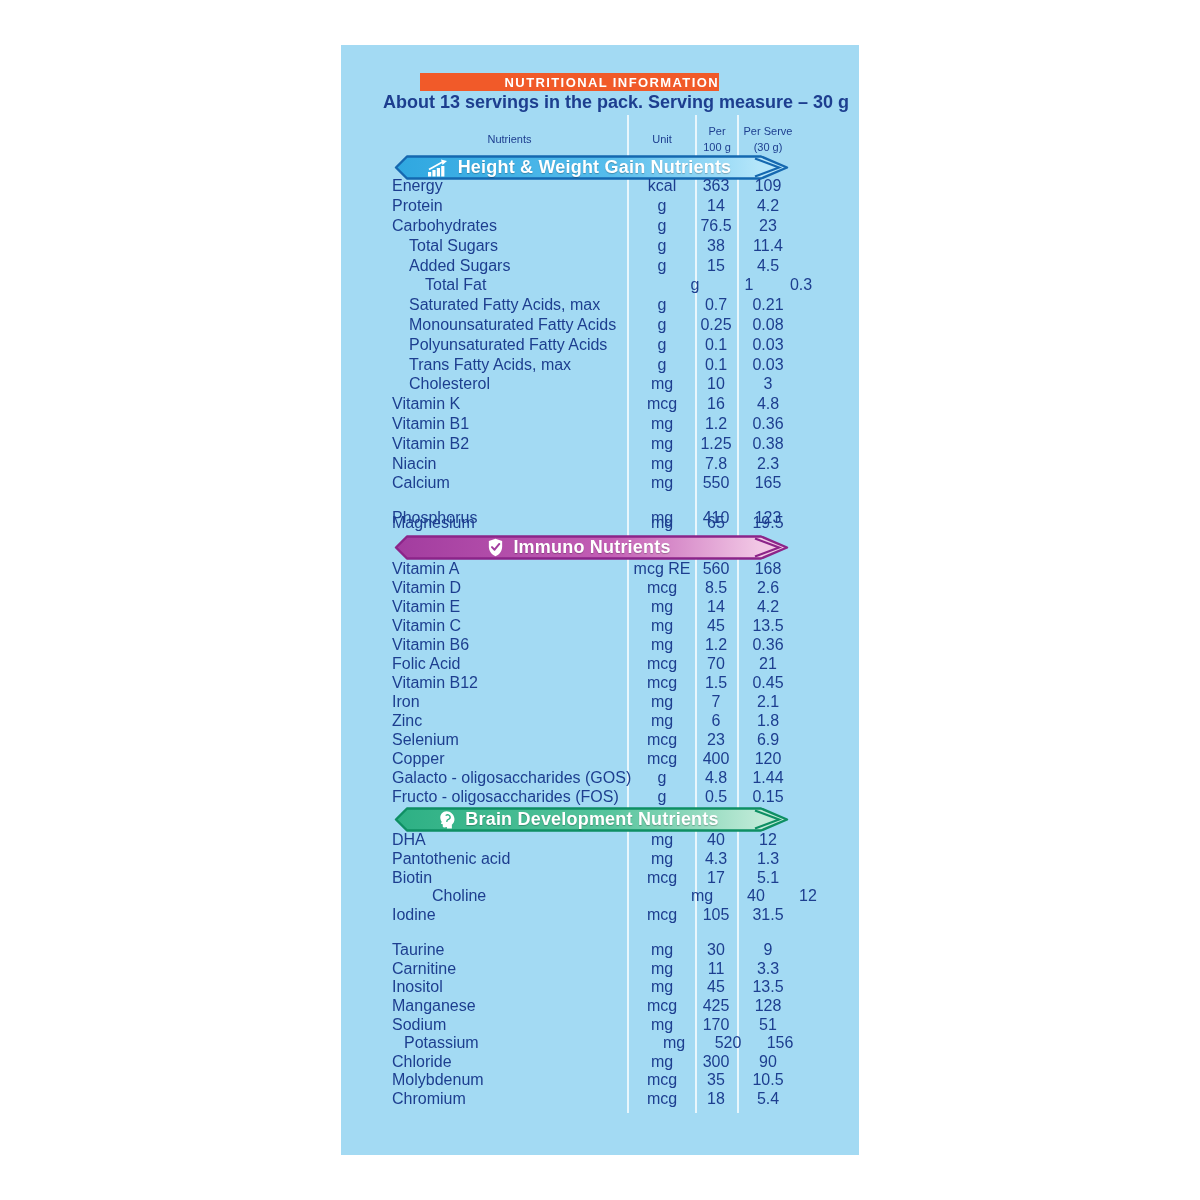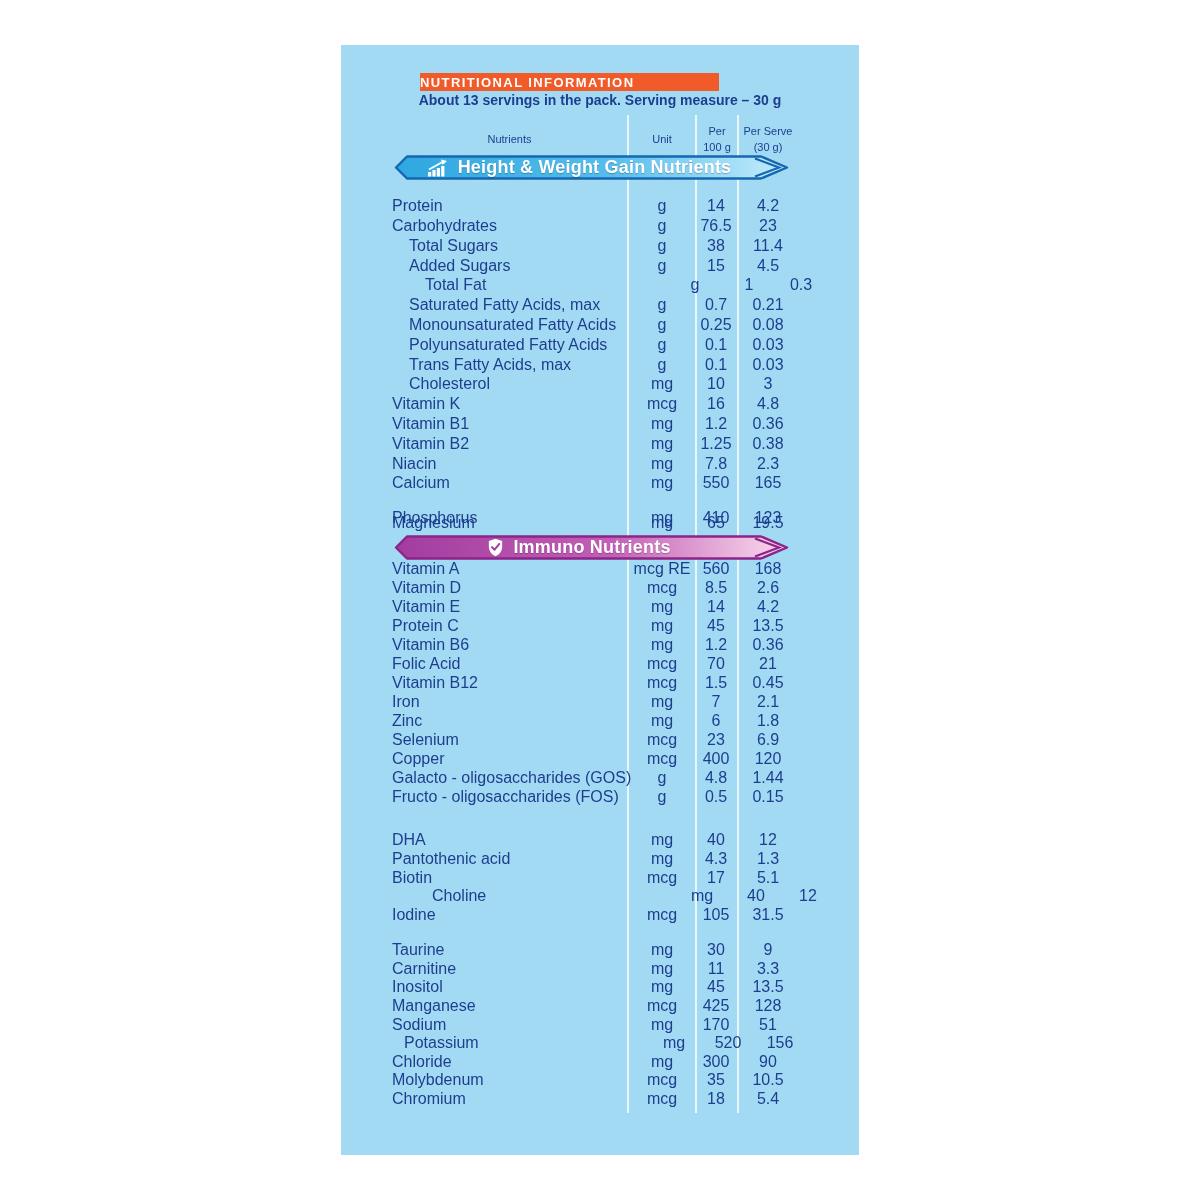--- a/index.html
+++ b/index.html
@@ -10,28 +10,28 @@
     width:1200px;height:1200px;position:relative;background:#ffffff;
     font-family:"Liberation Sans", sans-serif;color:var(--navy);
     overflow:hidden;
   }
   .panel{
     position:absolute;left:341px;top:45px;width:518px;height:1110px;
     background:#a3daf3;
   }
   .orange-header{
     position:absolute;left:79px;top:28px;width:299px;height:18px;
-    background:#f15a29;display:flex;align-items:center;justify-content:flex-start;
+    background:#f15a29;display:flex;align-items:center;justify-content:flex-end;
   }
   .orange-header span{
     color:#ffffff;font-weight:bold;font-size:13px;letter-spacing:1.4px;
   }
   .about-line{
     position:absolute;left:0;top:47px;width:100%;text-align:center;
-    font-size:14px;font-weight:bold;color:var(--navy);
+    font-size:18px;font-weight:bold;color:var(--navy);padding-left:16px;
   }
   .vline{
     position:absolute;top:70px;height:998px;width:2px;
     background:rgba(255,255,255,0.75);
   }
   .vline.l1{left:286px}
   .vline.l2{left:354px}
   .vline.l3{left:396px}
   .thead{position:absolute;left:0;top:73px;width:100%;height:42px;}
   .th{
@@ -117,20 +117,26 @@
         <rect x="5.4" y="11" width="3.2" height="6.5" fill="#fff"></rect>
         <rect x="9.8" y="9" width="3.2" height="8.5" fill="#fff"></rect>
         <rect x="14.2" y="7" width="3.2" height="10.5" fill="#fff"></rect>
         <path d="M2,10.5 L15,3.2" stroke="#fff" stroke-width="1.8" fill="none"></path>
         <polygon points="14,0.5 20,2 15.5,6" fill="#fff"></polygon>
       </svg>
           </span>
           <span class="banner-label">Height &amp; Weight Gain Nutrients</span>
         </div>
       </div>
+      <div class="row" style="top: 131.5px; height: 19.8px;">
+        <span class="cell name">Energy</span>
+        <span class="cell unit">kcal</span>
+        <span class="cell p100">363</span>
+        <span class="cell serve">109</span>
+      </div>
       <div class="row" style="top: 151.3px; height: 19.8px;">
         <span class="cell name">Protein</span>
         <span class="cell unit">g</span>
         <span class="cell p100">14</span>
         <span class="cell serve">4.2</span>
       </div>
       <div class="row" style="top: 171.1px; height: 19.8px;">
         <span class="cell name">Carbohydrates</span>
         <span class="cell unit">g</span>
         <span class="cell p100">76.5</span>
@@ -260,21 +266,21 @@
         <span class="cell p100">8.5</span>
         <span class="cell serve">2.6</span>
       </div>
       <div class="row" style="top: 552px; height: 19px;">
         <span class="cell name">Vitamin E</span>
         <span class="cell unit">mg</span>
         <span class="cell p100">14</span>
         <span class="cell serve">4.2</span>
       </div>
       <div class="row" style="top: 571px; height: 19px;">
-        <span class="cell name">Protein C</span>
+        <span class="cell name">Vitamin C</span>
         <span class="cell unit">mg</span>
         <span class="cell p100">45</span>
         <span class="cell serve">13.5</span>
       </div>
       <div class="row" style="top: 590px; height: 19px;">
         <span class="cell name">Vitamin B6</span>
         <span class="cell unit">mg</span>
         <span class="cell p100">1.2</span>
         <span class="cell serve">0.36</span>
       </div>
@@ -319,20 +325,42 @@
         <span class="cell unit">g</span>
         <span class="cell p100">4.8</span>
         <span class="cell serve">1.44</span>
       </div>
       <div class="row" style="top: 742px; height: 19px;">
         <span class="cell name">Fructo - oligosaccharides (FOS)</span>
         <span class="cell unit">g</span>
         <span class="cell p100">0.5</span>
         <span class="cell serve">0.15</span>
       </div>
+      <div class="banner" style="top: 762px; height: 25px;">
+        <svg class="shape" width="397" height="25" viewBox="0 0 397 25">
+    <defs>
+            <linearGradient id="grad2" x1="0" y1="0" x2="1" y2="0">
+      <stop offset="0" stop-color="#2db084"></stop>
+      <stop offset="0.55" stop-color="#57c49d"></stop>
+      <stop offset="0.93" stop-color="#bfead7"></stop>
+    </linearGradient>
+          </defs>
+    <path d="M14,1.5 H368 L394,12.5 L368,23.5 H14 L3,12.5 Z" fill="url(#grad2)" stroke="#0e8f63" stroke-width="2.4" stroke-linejoin="round"></path>
+    <path d="M362,3.5 L386,12.5 L362,21.5" fill="none" stroke="#0e8f63" stroke-width="2.2"></path>
+  </svg>
+        <div class="banner-content">
+          <span style="display:inline-flex">
+      <svg width="19" height="19" viewBox="0 0 20 20">
+        <path d="M9,1.2 C4.8,1.2 2.4,4.4 2.4,7.9 C2.4,9.9 3.2,11.3 3.9,12.3 L3.1,14.4 L5,15 L5,17.2 C5,18 5.7,18.5 6.5,18.4 L9.4,18 L9.4,19.4 L14.6,19.4 L14.6,15.6 C16.3,14.1 17.6,11.9 17.3,9.3 C16.9,4.6 13.3,1.2 9,1.2 Z" fill="#fff"></path>
+        <path d="M8.5,5.5 C10,4.5 12,5 12.6,6.6 C13.1,8 12.3,9.4 11,9.9 C9.9,10.3 9.3,11 9.3,12" fill="none" stroke="#2db084" stroke-width="1.4" stroke-linecap="round"></path>
+      </svg>
+          </span>
+          <span class="banner-label">Brain Development Nutrients</span>
+        </div>
+      </div>
       <div class="row" style="top: 786px; height: 18.7px;">
         <span class="cell name">DHA</span>
         <span class="cell unit">mg</span>
         <span class="cell p100">40</span>
         <span class="cell serve">12</span>
       </div>
       <div class="row" style="top: 804.7px; height: 18.7px;">
         <span class="cell name">Pantothenic acid</span>
         <span class="cell unit">mg</span>
         <span class="cell p100">4.3</span>

